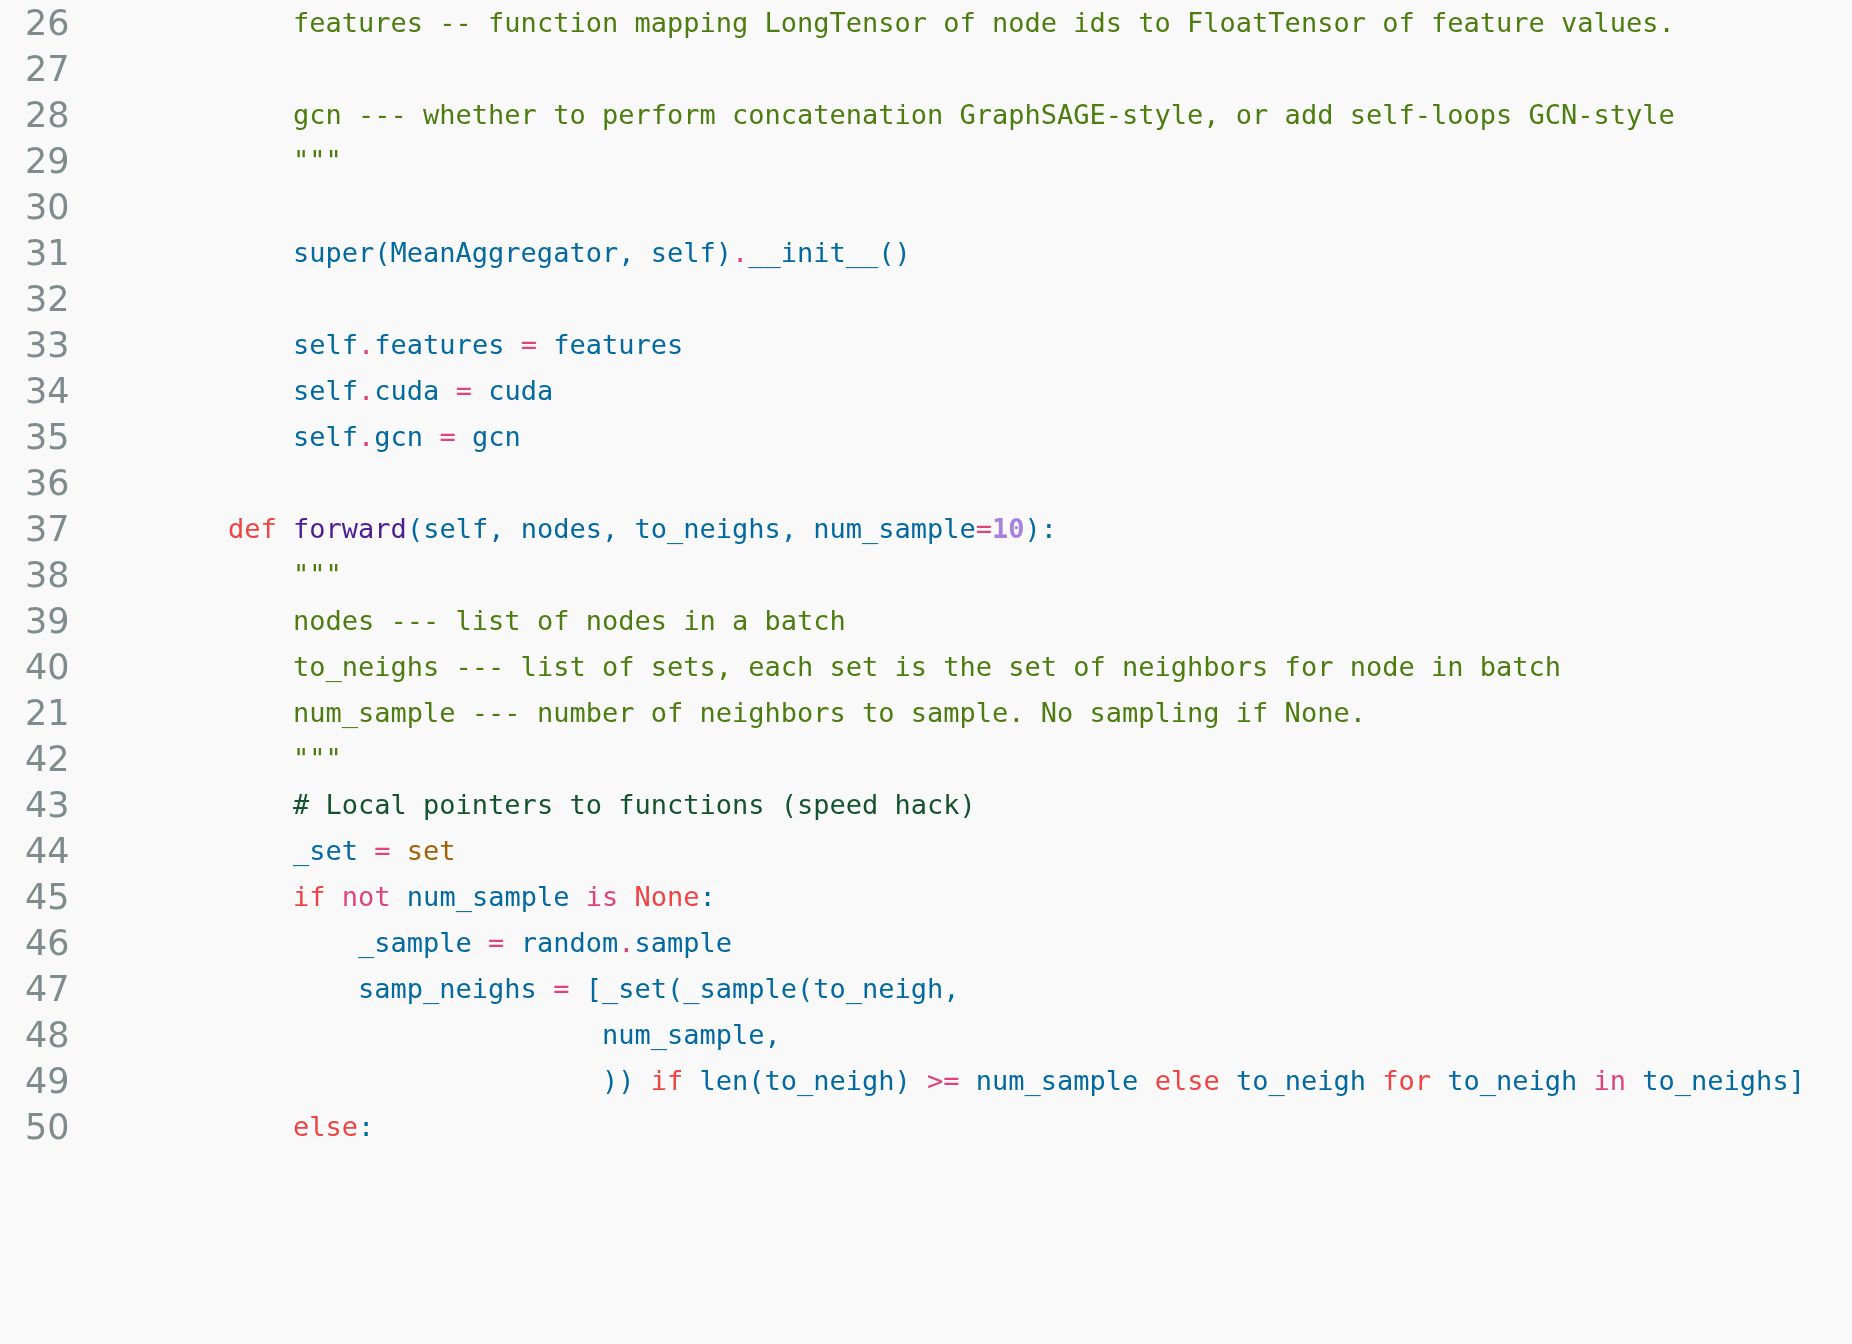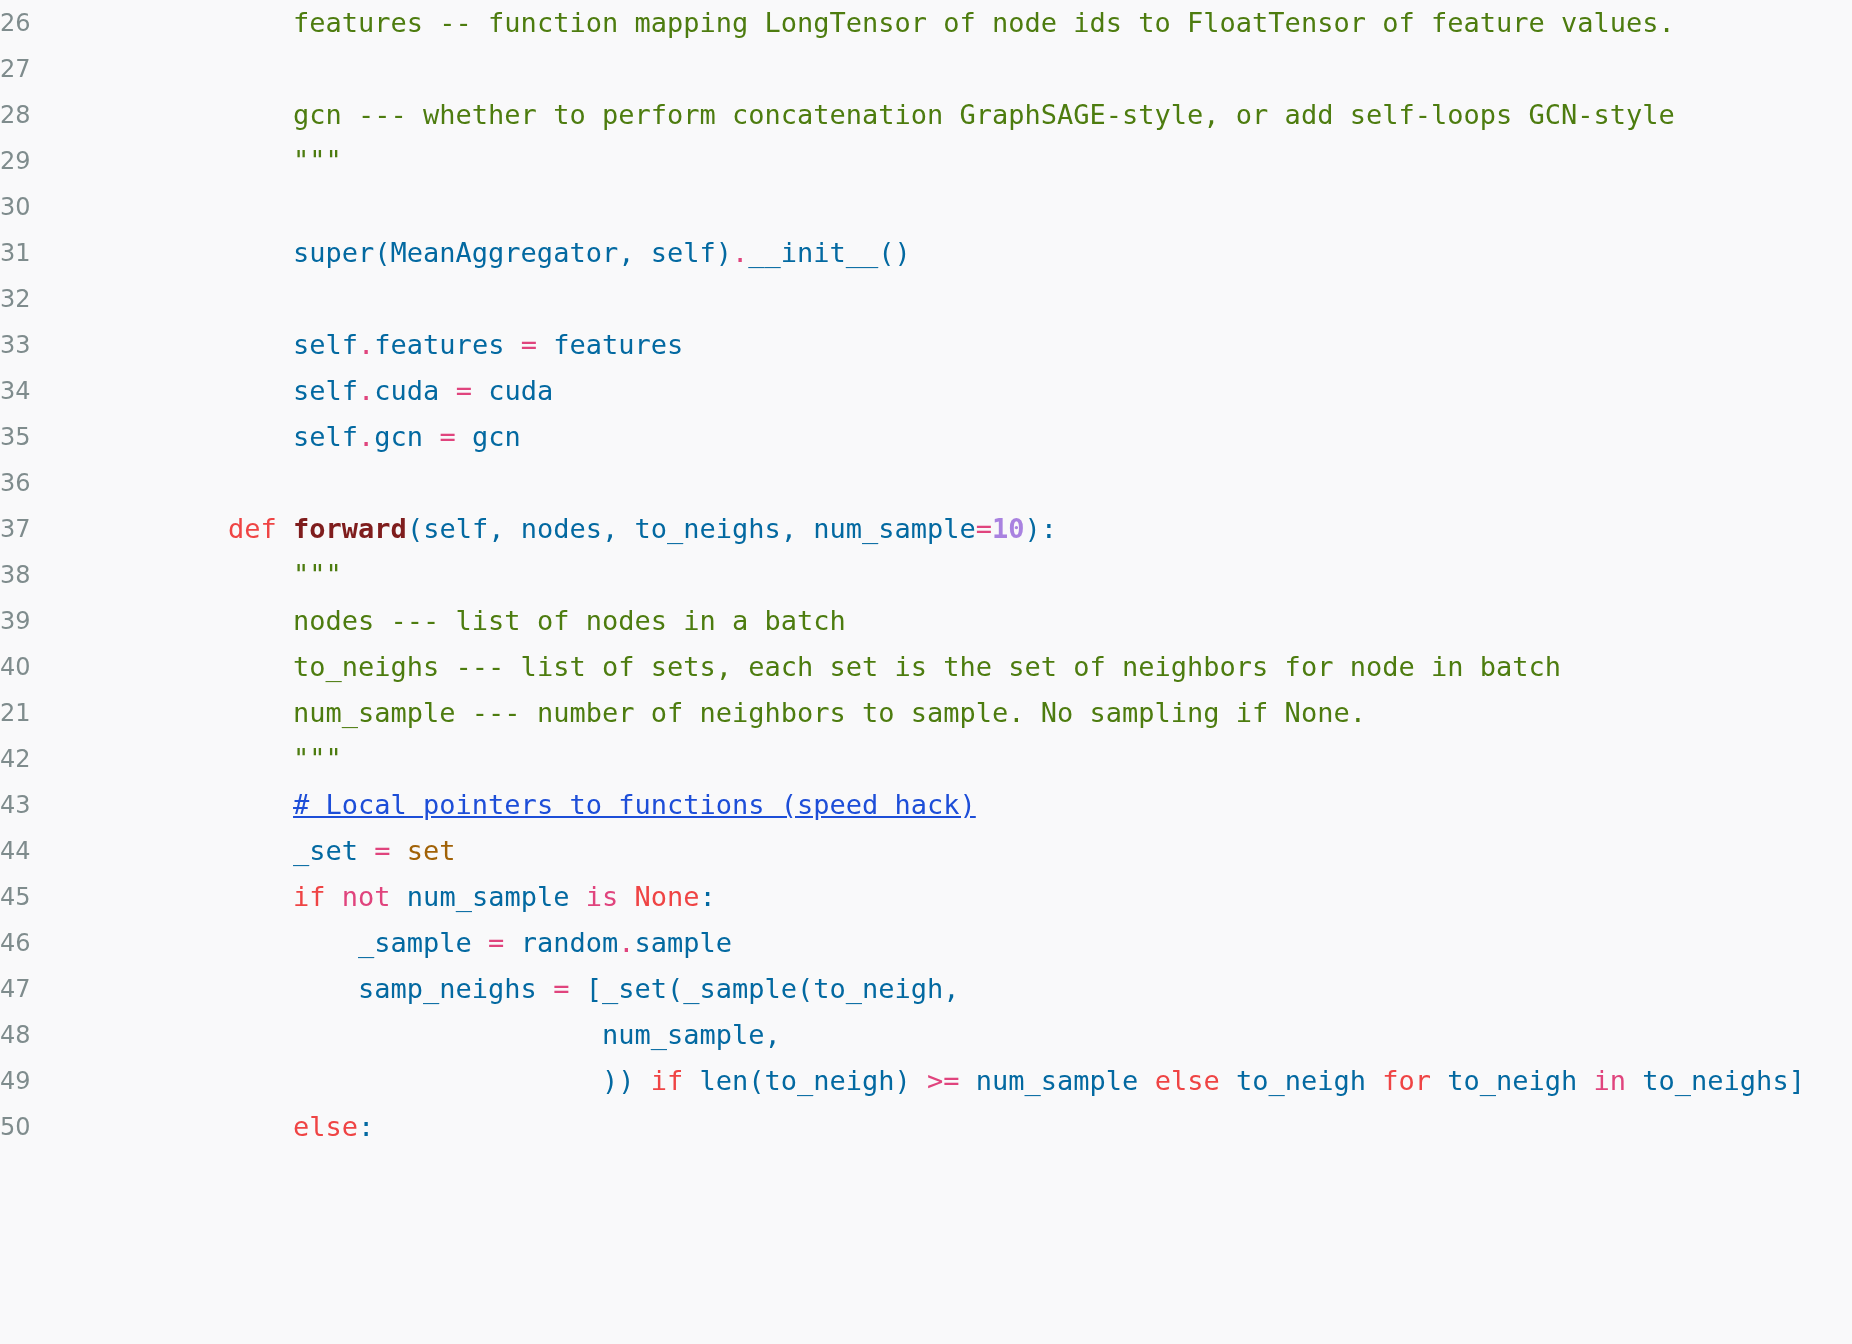--- a/index.html
+++ b/index.html
@@ -26,42 +26,43 @@
     height: 46px;
     line-height: 46px;
     white-space: pre;
     font-size: 27px;
     letter-spacing: 0px;
   }
   .gutter {
     flex: 0 0 150px;
     width: 150px;
     text-align: left;
+    padding-left: 25px;
     box-sizing: border-box;
     color: #7f8c8d;
-    font-size: 24px;
+    font-size: 35px;
     font-family: "DejaVu Sans", sans-serif;
     user-select: none;
   }
   .line-content {
     flex: 1 1 auto;
     white-space: pre;
     color: #1a1a1a;
     font-family: "DejaVu Sans Mono", monospace;
     font-size: 27px;
     padding-left: 13px;
     overflow: visible;
   }
   
   .tok-plain    { color: #0369a1; }
   .tok-doc      { color: #4d7c0f; }
-  .tok-comment  { color: #1d4ed8; text-decoration: underline; }
+  .tok-comment  { color: #14532d; }
   .tok-keyword  { color: #ef4444; }
   .tok-op       { color: #e0447d; }
-  .tok-func     { color: #7f1d1d; font-weight: bold; }
+  .tok-func     { color: #4c1d95; }
   .tok-num      { color: #a982e0; font-weight: bold; }
   .tok-builtin  { color: #a16207; }
 </style>
 </head>
 <body>
 
 <div id="code-viewer" style="background: rgb(249, 249, 250);">
     <div class="code-line"><div class="gutter">26</div><div class="line-content"><span class="tok-plain">        </span><span class="tok-doc">features -- function mapping LongTensor of node ids to FloatTensor of feature values.</span></div></div>
     <div class="code-line"><div class="gutter">27</div><div class="line-content"><span class="tok-plain">        </span></div></div>
     <div class="code-line"><div class="gutter">28</div><div class="line-content"><span class="tok-plain">        </span><span class="tok-doc">gcn --- whether to perform concatenation GraphSAGE-style, or add self-loops GCN-style</span></div></div>

